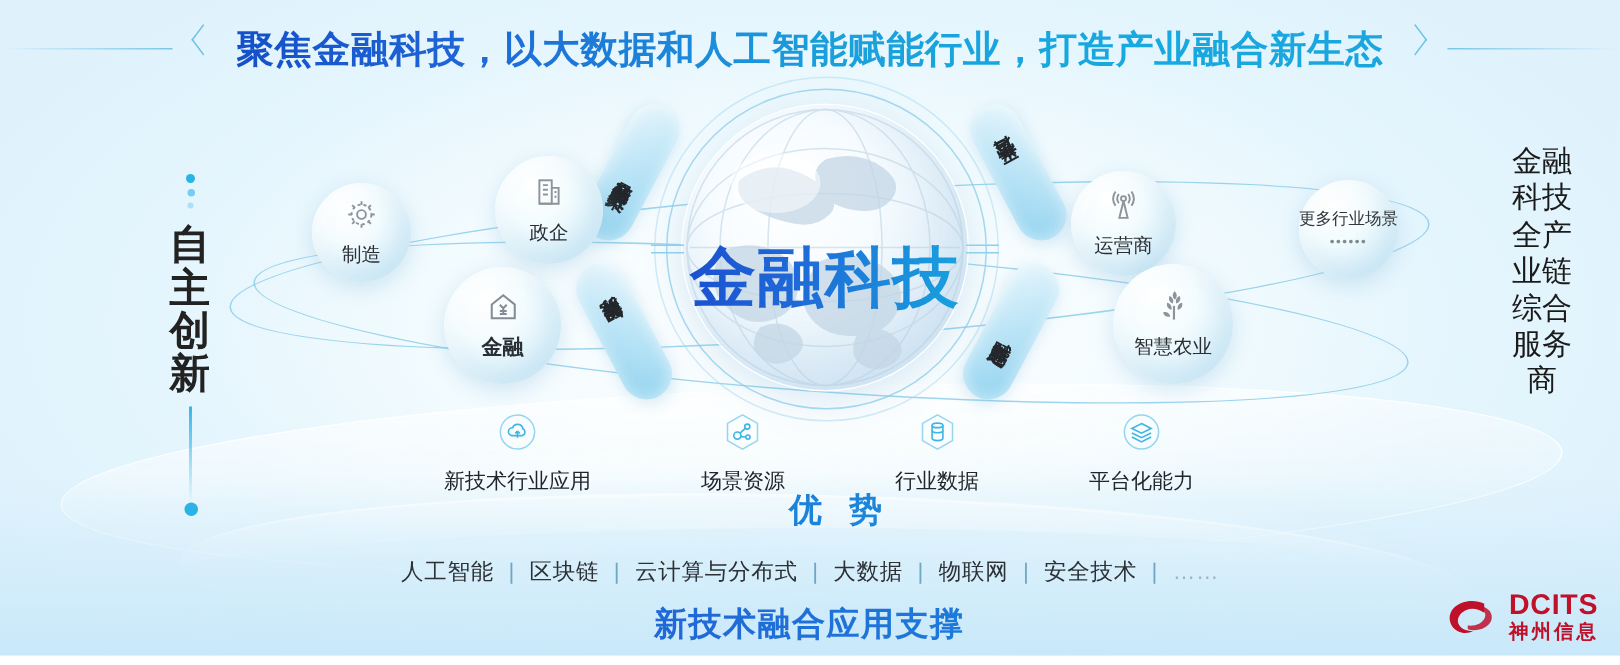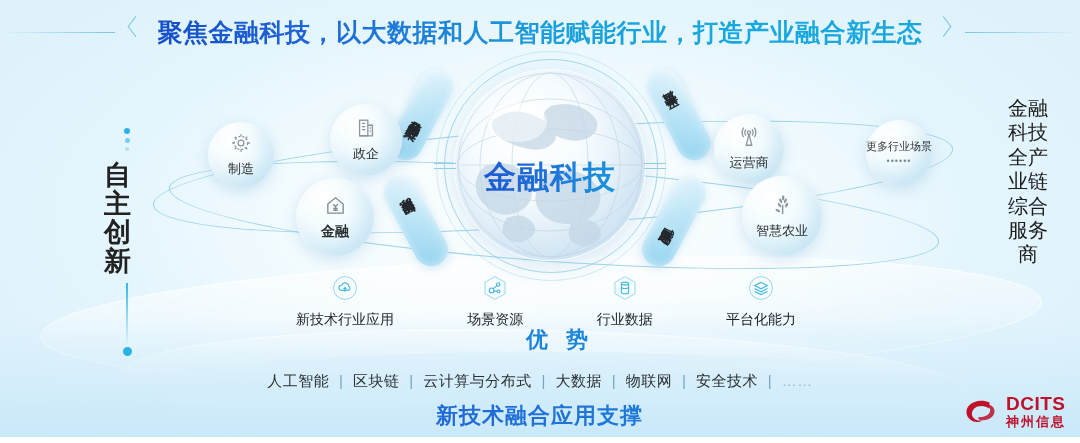--- a/index.html
+++ b/index.html
@@ -43,21 +43,21 @@
     transform:rotate(45deg) skew(8deg,8deg);top:3px;}
   .hchev.left:before{transform:rotate(-135deg) skew(8deg,8deg);}
   .htitle{
     font-size:25px;font-weight:bold;white-space:nowrap;letter-spacing:.5px;
     background:linear-gradient(90deg,#1450c8 0%,#1f63d6 18%,#1aa0dc 52%,#17a9e0 78%,#1aa6de 100%);
     -webkit-background-clip:text;background-clip:text;color:transparent;
     -webkit-text-fill-color:transparent;
   }
 
   
-  .vleft{position:absolute;left:104px;top:128px;width:46px;text-align:left;}
+  .vleft{position:absolute;left:104px;top:116px;width:46px;text-align:center;}
   .vdots{display:flex;flex-direction:column;align-items:center;gap:4px;margin-bottom:10px;}
   .vdots i{display:block;border-radius:50%;background:#2bb3e6;}
   .vdots i:nth-child(1){width:6px;height:6px;opacity:1;}
   .vdots i:nth-child(2){width:5px;height:5px;opacity:.6;}
   .vdots i:nth-child(3){width:4px;height:4px;opacity:.3;}
   .vleft .vtxt{font-size:27px;font-weight:bold;color:#222;line-height:1.06;letter-spacing:1px;}
   .vtail{margin:8px auto 0;width:2px;height:64px;
     background:linear-gradient(180deg,#35b7e8,rgba(53,183,232,0));}
   .vtail-dot{width:9px;height:9px;border-radius:50%;background:#2bb3e6;margin:0 auto;}
 
@@ -70,21 +70,21 @@
     background:
       radial-gradient(circle at 36% 30%, #ffffff 0%, #f7fcff 32%, #e9f4fb 60%, #dfeefa 82%, #d3e7f6 100%);
     box-shadow:0 0 0 1px rgba(255,255,255,.9), 0 6px 26px rgba(120,180,215,.30), inset -14px -18px 40px rgba(170,200,225,.35);
     overflow:hidden;}
   .orb svg{position:absolute;inset:0;}
   .orbring{position:absolute;left:-11px;top:-11px;width:212px;height:212px;border-radius:50%;
     border:1.3px solid rgba(140,205,235,.75);}
   .orbring2{position:absolute;left:-19px;top:-19px;width:228px;height:228px;border-radius:50%;
     border:1px solid rgba(175,220,242,.55);}
   .corelabel{position:absolute;left:0;right:0;top:86px;text-align:center;
-    font-size:32px;font-weight:bold;letter-spacing:1px;
+    font-size:44px;font-weight:bold;letter-spacing:1px;
     background:linear-gradient(90deg,#1b4fd0 0%,#1f6ad7 40%,#18a4df 100%);
     -webkit-background-clip:text;background-clip:text;color:transparent;-webkit-text-fill-color:transparent;}
 
   
   .arc{position:absolute;width:34px;height:98px;border-radius:18px;
     display:flex;align-items:center;justify-content:center;
     box-shadow:0 3px 10px rgba(120,180,215,.28), inset 0 0 10px rgba(255,255,255,.6);}
   .arc span{font-size:13px;font-weight:bold;color:#23272b;letter-spacing:1px;
     writing-mode:vertical-rl;white-space:nowrap;}
   .arc-tl{left:404px;top:66px;transform:rotate(28deg);

